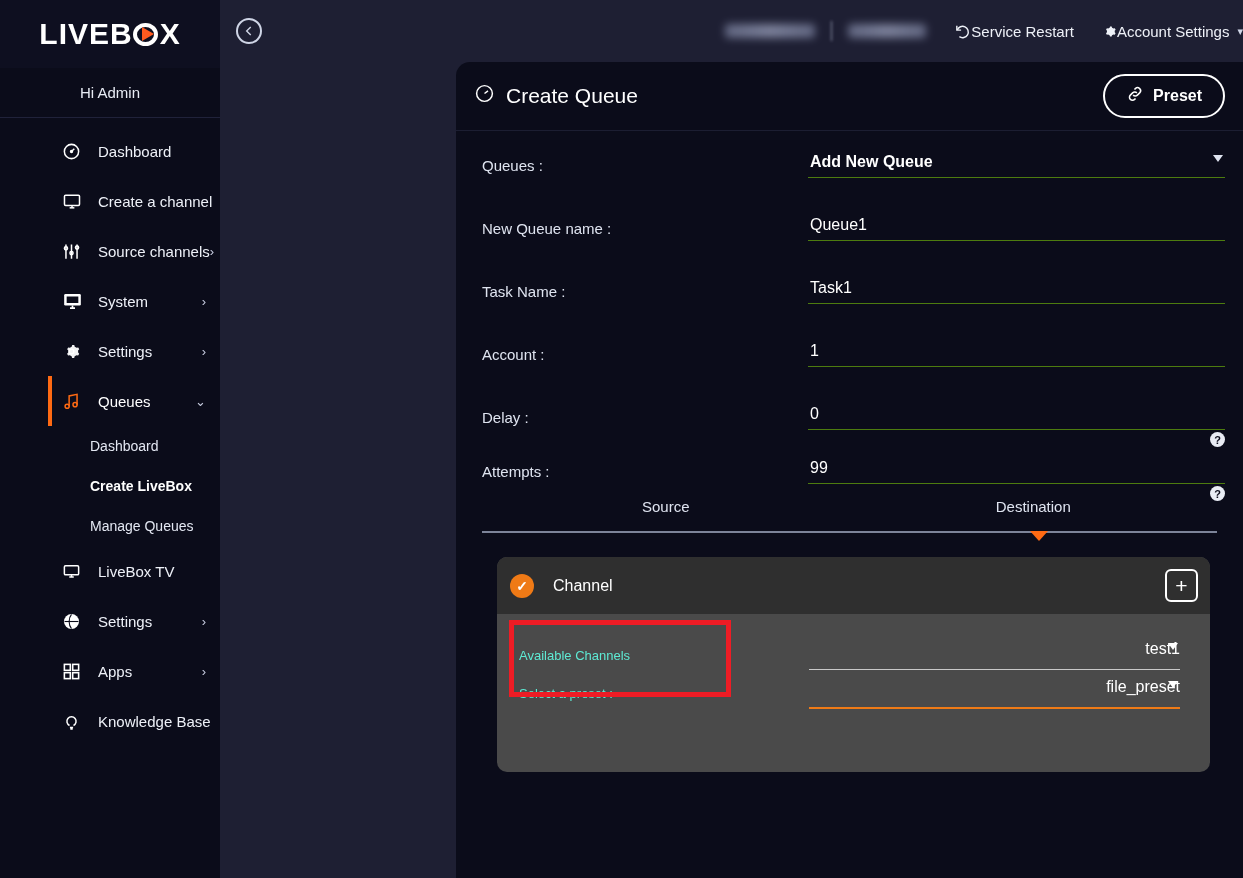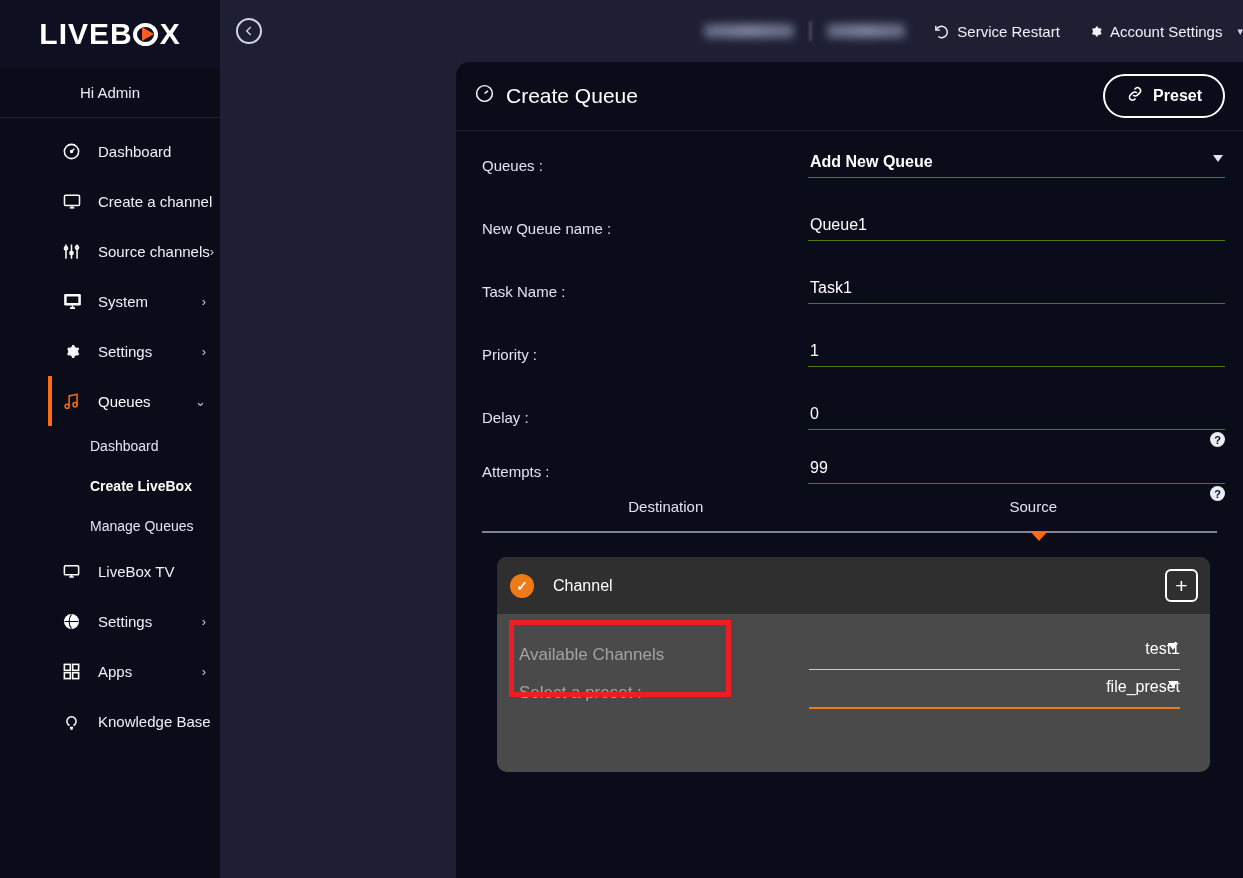--- a/index.html
+++ b/index.html
@@ -89,21 +89,21 @@
   }
   .blurred {
     height: 14px; border-radius: 3px;
     background: linear-gradient(90deg,#6e7490,#8d93ad,#6e7490);
     filter: blur(4px); opacity: .85;
   }
   .blur-a { width: 90px; }
   .blur-b { width: 78px; }
   .blur-sep { width: 1px; height: 20px; background: #8d93ad; margin: 0 16px; filter: blur(1.5px); }
   .top-action {
-    display: flex; align-items: center; gap: 7px;
+    display: flex; align-items: center; 
     font-size: 15px; color: #eef1f8; margin-left: 28px; cursor: pointer;
     white-space: nowrap;
   }
   .top-action .ico { display: inline-flex; }
   .acct-chev { margin-left: 8px; font-size: 11px; color: #cfd5e6; }
 
   
   .panel {
     position: absolute; left: 236px; top: 62px; right: 0; bottom: 0;
     background: #0b0c1a;
@@ -201,21 +201,21 @@
     margin-left: auto;
     width: 33px; height: 33px;
     border: 2px solid #ffffff; border-radius: 6px;
     background: transparent; color: #ffffff;
     font-size: 21px; line-height: 1;
     display: flex; align-items: center; justify-content: center;
     cursor: pointer;
   }
   .card-body { position: relative; padding: 22px 30px 0 22px; }
   .crow { display: flex; align-items: center; height: 38px; }
-  .clabel { width: 290px; flex: 0 0 290px; color: #a3a3a3; font-size: 17px; }
+  .clabel { width: 290px; flex: 0 0 290px; color: #5eead4; font-size: 13px; }
   .cctrl { flex: 1; position: relative; }
   .cline {
     width: 100%;
     border: none; border-bottom: 1px solid #c9c9c9;
     background: transparent; color: #ffffff; font-size: 16px;
     padding: 0 0 11px 2px; outline: none; display: block; text-align: right;
   }
   .cline.active { border-bottom: 2px solid #ef7a16; }
   .ccaret {
     position: absolute; right: 2px; top: 3px;
@@ -467,21 +467,21 @@
 
         <div class="frow">
           <div class="flabel">Task Name :</div>
           <div class="fctrl">
             <input class="fline" value="Task1" style="">
           </div>
         </div>
         <div class="spacer-xs"></div>
 
         <div class="frow">
-          <div class="flabel">Priority :</div>
+          <div class="flabel">Account :</div>
           <div class="fctrl">
             <input class="fline" value="1" style="">
           </div>
         </div>
         <div class="spacer-xs"></div>
 
         <div class="frow">
           <div class="flabel">Delay :</div>
           <div class="fctrl">
             <input class="fline" value="0" style="">
@@ -495,22 +495,22 @@
           <div class="fctrl">
             <input class="fline" value="99" style="">
             <span class="help" style="top:27px;">?</span>
           </div>
         </div>
 
       </div>
 
       <div class="tabs-wrap">
         <div class="tabs">
+          <div class="tab">Source</div>
           <div class="tab">Destination</div>
-          <div class="tab">Source</div>
         </div>
         <div class="tabs-line"></div>
         <div class="tab-arrow" style="left:74.5%;"></div>
       </div>
 
       <div class="card">
         <div class="card-head">
           <span class="check-badge">✓</span>
           <span class="ctitle">Channel</span>
           <button class="plus-btn">+</button>

